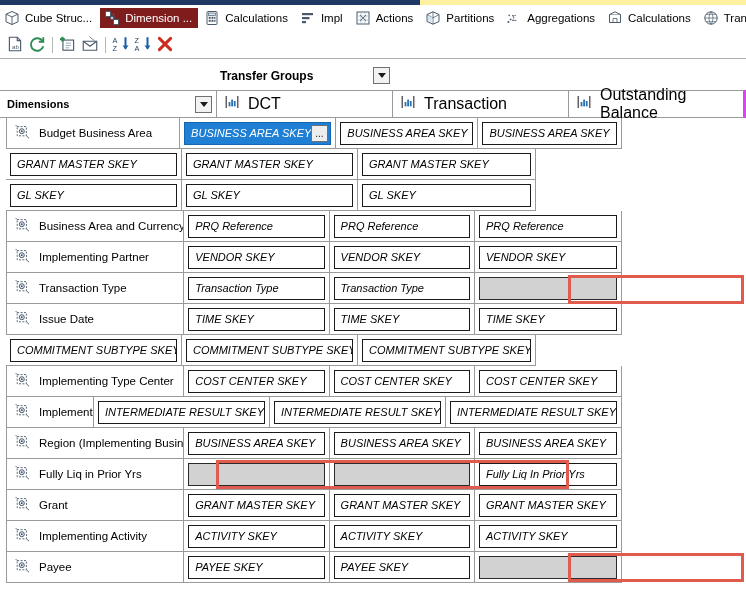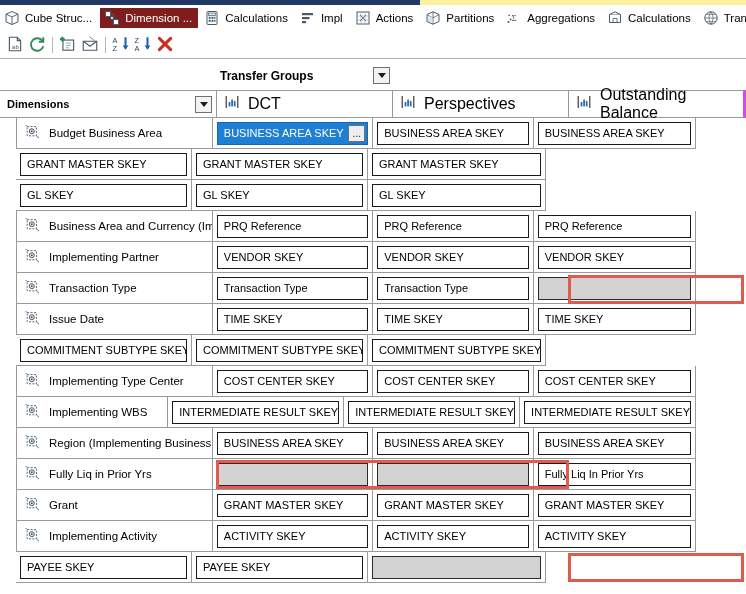--- a/index.html
+++ b/index.html
@@ -94,21 +94,21 @@
     font-size:16px;
   }
   .hdr-cell:last-child { border-right:3px solid #d946ef; }
   #hdr-dims { width:216px; font-weight:bold; font-size:11px; justify-content:space-between; padding-right:4px; border-left:none;}
   #hdr-dims .dimlabel { }
   .hdr-mg { width:176px; }
   .hdr-mg:last-child { width:178px; }
   .mg-icon { margin-right:8px; display:inline-block; }
 
   
-  #rows { position:absolute; top:59px; left:16px; width:680px; height:477px; }
+  #rows { position:absolute; top:59px; left:6px; width:616px; height:477px; }
   .row { position:relative; height:31px; display:flex; }
 
   .dim-cell {
     box-sizing:border-box;
     width:216px; height:31px;
     border:1px solid #9a9a9a; border-top:none;
     background:#ffffff;
     display:flex; align-items:center;
     padding-left:8px;
     font-size:11.5px;
@@ -118,20 +118,21 @@
 
   .mg-cell {
     box-sizing:border-box;
     width:176px; height:31px;
     border-top:none; border-left:none;
     border-right:1px solid #9a9a9a; border-bottom:1px solid #9a9a9a;
     background:#ffffff;
     display:flex; align-items:center;
     padding:0 4px;
     position:relative;
+    font-style:italic;
   }
   .mg-cell:last-child { width:178px; }
 
   .relbox {
     box-sizing:border-box;
     width:100%; height:23px;
     border:1px solid #1a1a1a;
     background:#ffffff;
     display:flex; align-items:center;
     padding-left:6px;
@@ -351,21 +352,21 @@
       </div>
       <div class="hdr-cell hdr-mg">
         <span class="mg-icon"><svg class="mgsvg" width="16" height="16" viewBox="0 0 16 16">
             <path d="M2.2 2v12M13.8 2v12" stroke="#2b2b2b" stroke-width="1.1" fill="none"></path>
             <g fill="#2b6fb0">
               <rect x="4.6" y="8" width="1.8" height="4.4"></rect>
               <rect x="7.2" y="5.6" width="1.8" height="6.8"></rect>
               <rect x="9.8" y="7" width="1.8" height="5.4"></rect>
             </g>
           </svg></span>
-        <span>Perspectives</span>
+        <span>Transaction</span>
       </div>
       <div class="hdr-cell hdr-mg">
         <span class="mg-icon"><svg class="mgsvg" width="16" height="16" viewBox="0 0 16 16">
             <path d="M2.2 2v12M13.8 2v12" stroke="#2b2b2b" stroke-width="1.1" fill="none"></path>
             <g fill="#2b6fb0">
               <rect x="4.6" y="8" width="1.8" height="4.4"></rect>
               <rect x="7.2" y="5.6" width="1.8" height="6.8"></rect>
               <rect x="9.8" y="7" width="1.8" height="5.4"></rect>
             </g>
           </svg></span>
@@ -717,20 +718,30 @@
             <span>ACTIVITY SKEY</span>
           </div>
         </div>
         <div class="mg-cell">
           <div class="relbox">
             <span>ACTIVITY SKEY</span>
           </div>
         </div>
       </div>
       <div class="row">
+        <div class="dim-cell">
+          <span class="dicon"><svg class="dsvg" width="16" height="16" viewBox="0 0 16 16">
+              <path d="M2.2 2.6h9.2v9.2H2.2z" fill="#fff" stroke="#4a5a6a" stroke-width="0.9" stroke-dasharray="2 1.4"></path>
+              <circle cx="6.8" cy="7.2" r="2.5" fill="#e8eef5" stroke="#3a4a5a" stroke-width="0.9"></circle>
+              <circle cx="6.8" cy="7.2" r="0.9" fill="#3a4a5a"></circle>
+              <path d="M11.4 11.8 14 14.2" stroke="#4a5a6a" stroke-width="0.9"></path>
+              <path d="M2.2 2.6 0.6 1" stroke="#4a5a6a" stroke-width="0.9"></path>
+            </svg></span>
+          <span>Payee</span>
+        </div>
         <div class="mg-cell">
           <div class="relbox">
             <span>PAYEE SKEY</span>
           </div>
         </div>
         <div class="mg-cell">
           <div class="relbox">
             <span>PAYEE SKEY</span>
           </div>
         </div>

